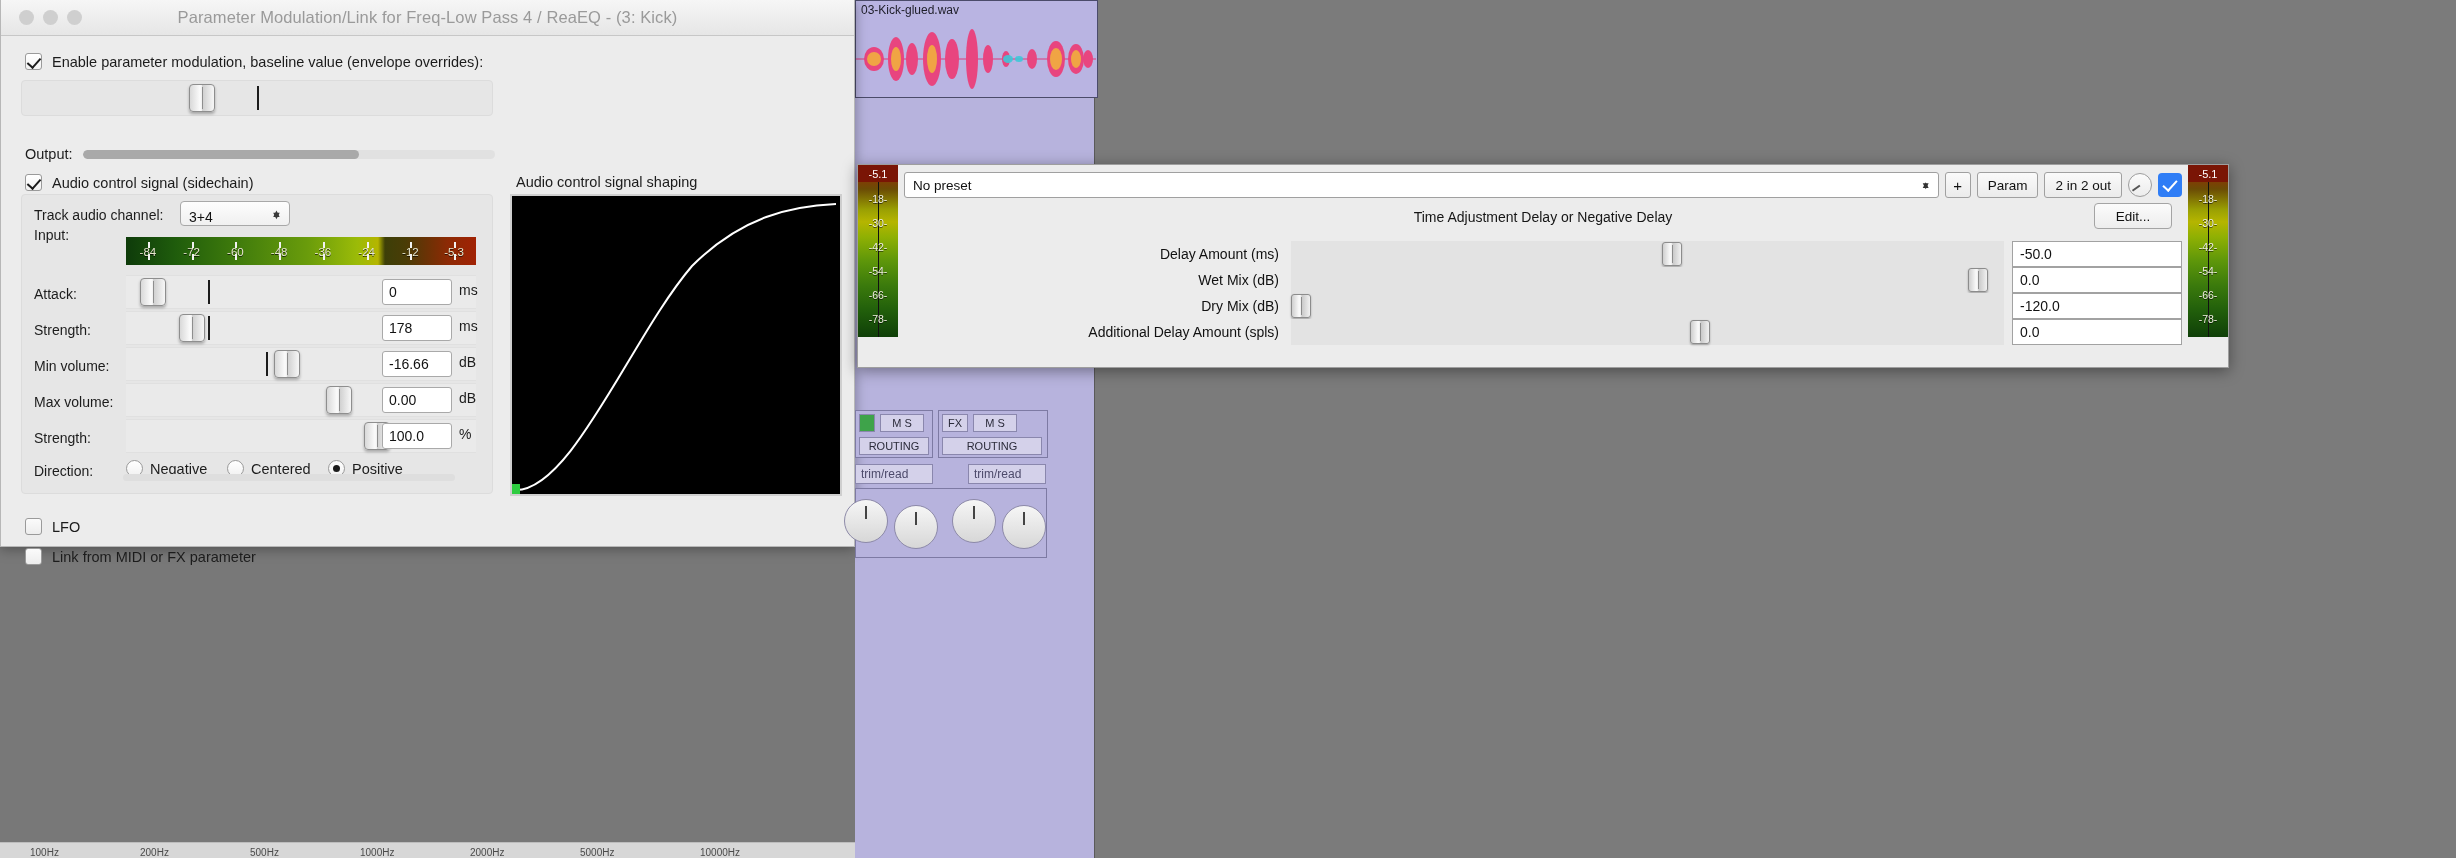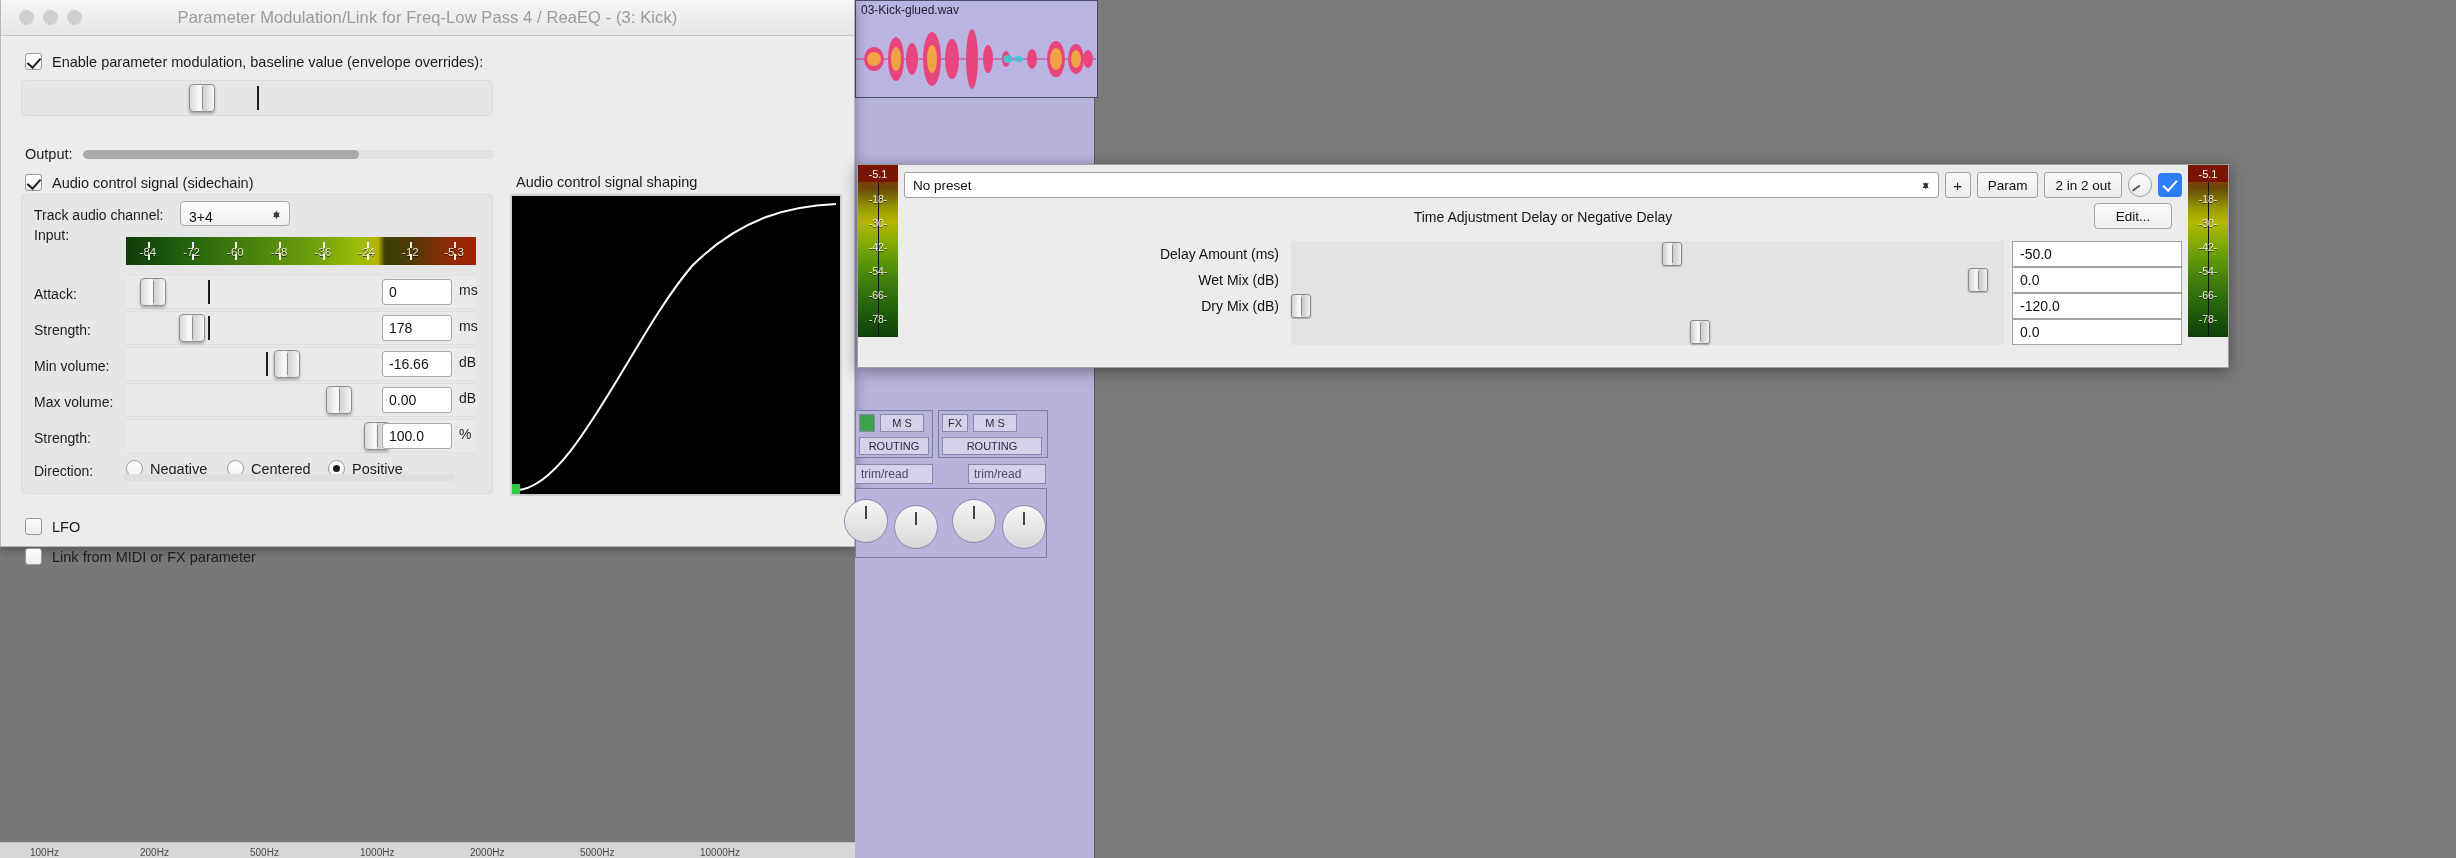--- a/index.html
+++ b/index.html
@@ -462,20 +462,21 @@
       <div class="plabel">Dry Mix (dB)</div>
       <div class="ptrack">
         <div class="pthumb" style="left:0%;"></div>
       </div>
       <div class="pval">
         <span>-120.0</span>
       </div>
     </div>
 
     <div class="jsrow" style="top:154px;">
+      <div class="plabel">Additional Delay Amount (spls)</div>
       <div class="ptrack">
         <div class="pthumb" style="left:56%;"></div>
       </div>
       <div class="pval">
         <span>0.0</span>
       </div>
     </div>
 
   </div>
 </div>

